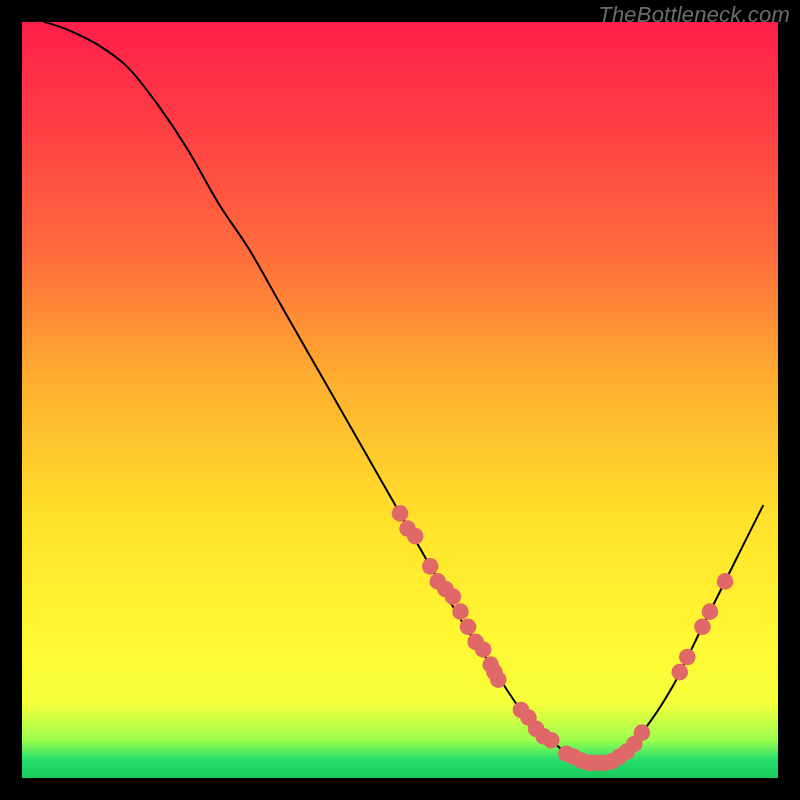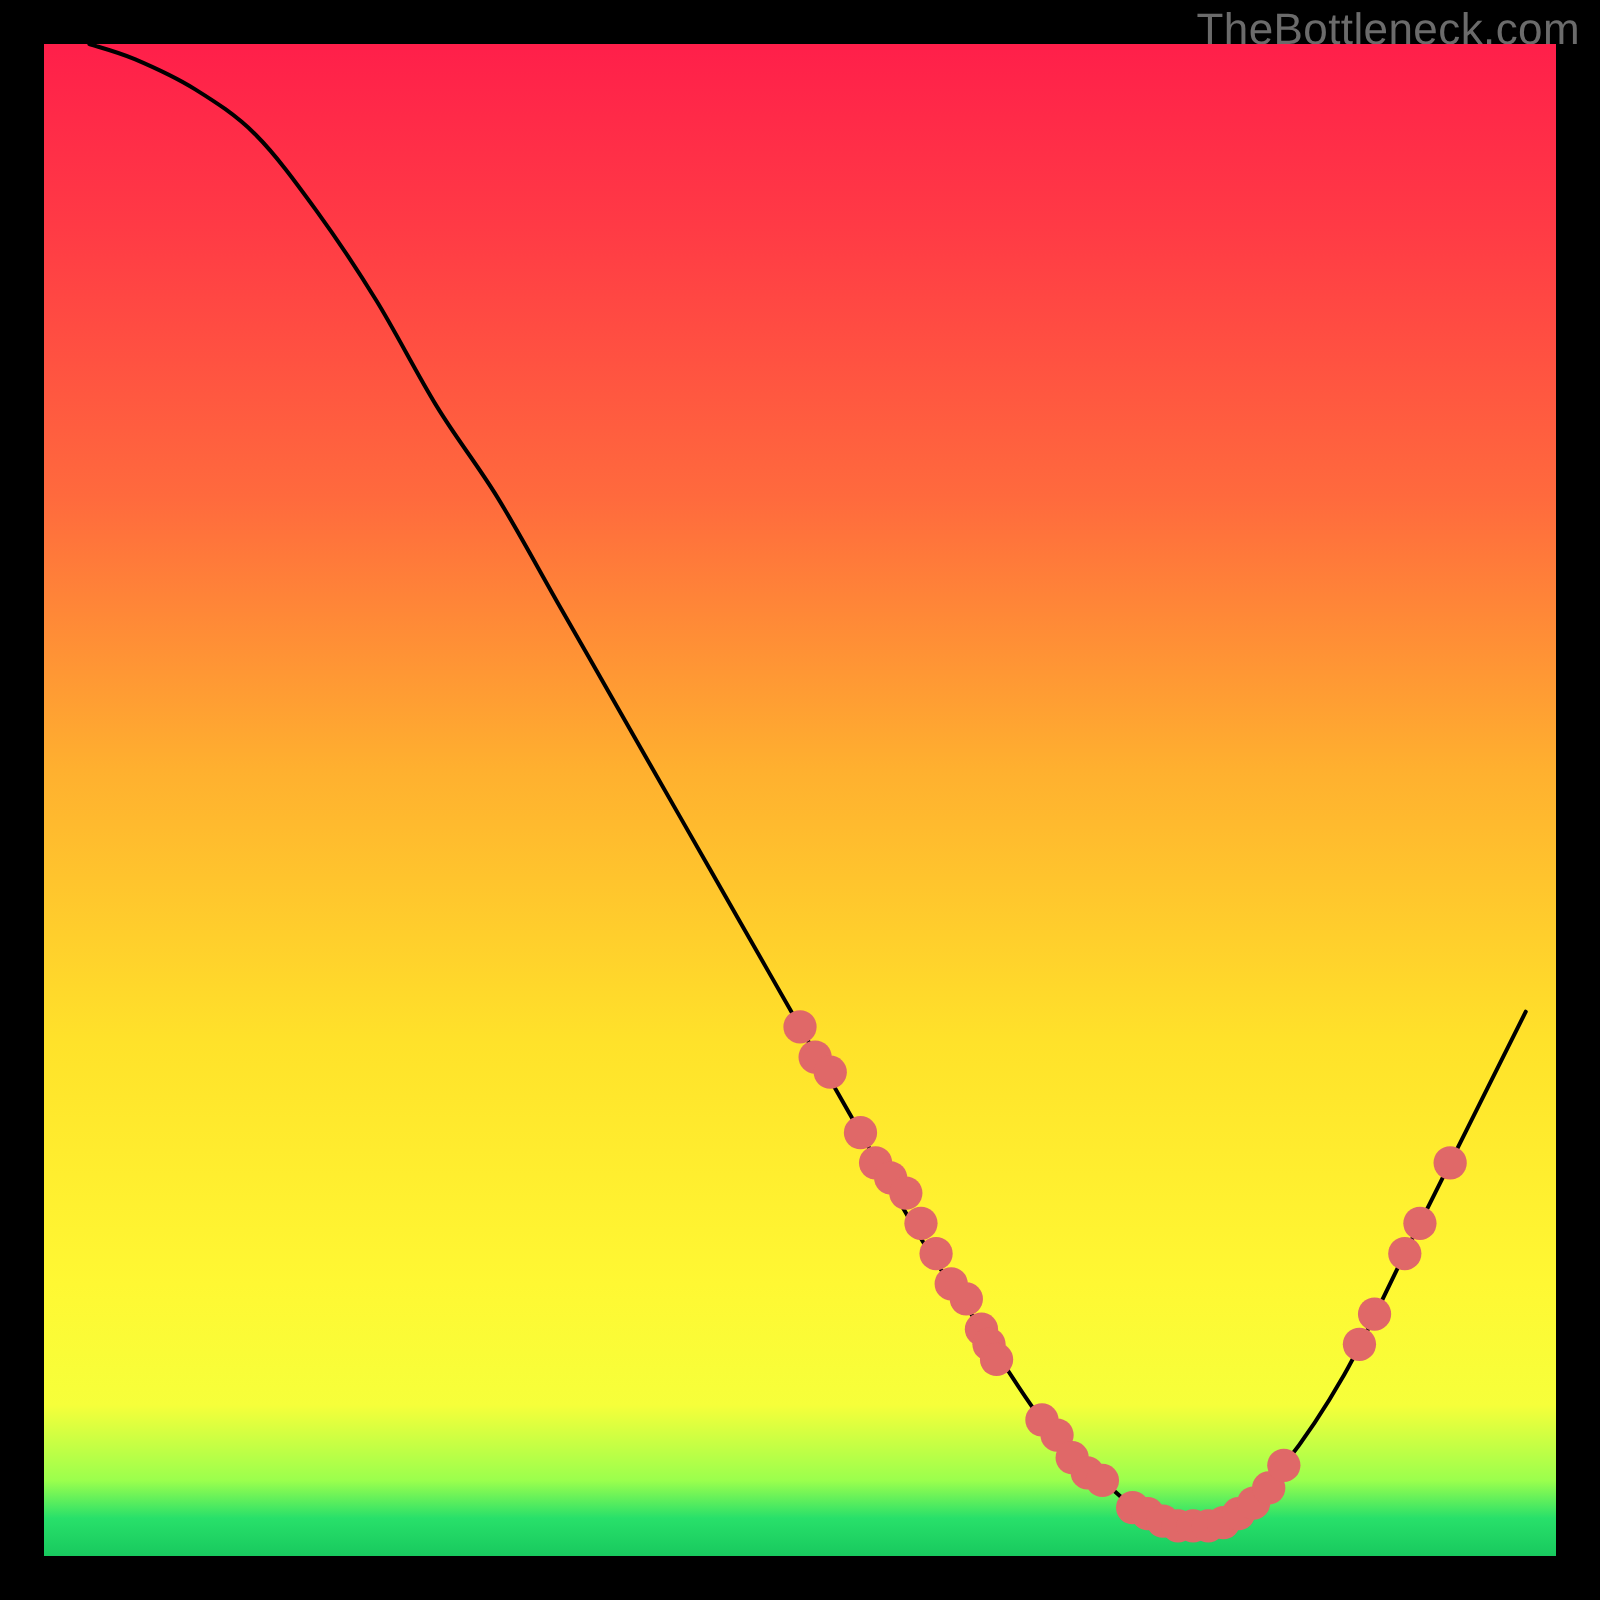--- a/index.html
+++ b/index.html
@@ -8,20 +8,21 @@
     width: 800px;
     height: 800px;
     background: #000;
     overflow: hidden;
     font-family: Arial, Helvetica, sans-serif;
   }
   .stage {
     position: relative;
     width: 800px;
     height: 800px;
+    font-style: italic;
   }
   .plot-area {
     position: absolute;
     left: 22px;
     top: 22px;
     width: 756px;
     height: 756px;
     overflow: hidden;
   }
   .gradient {

